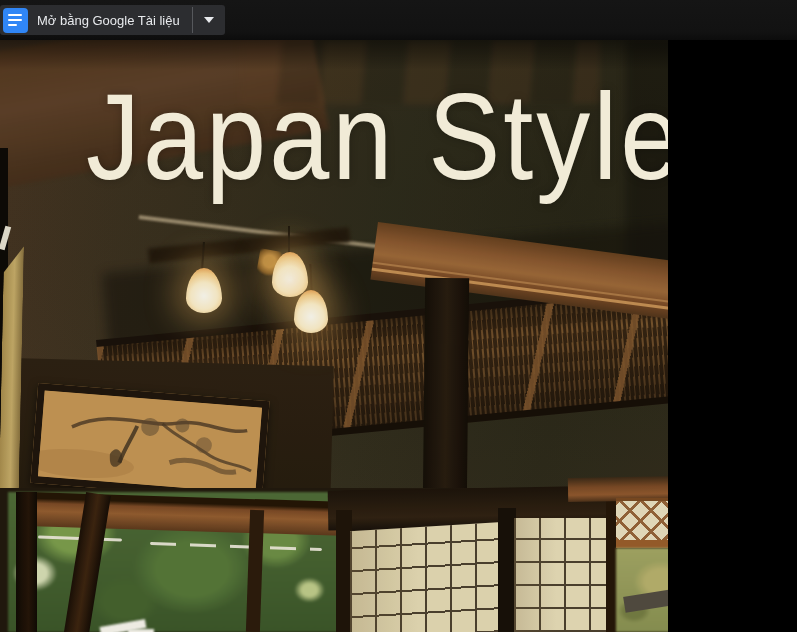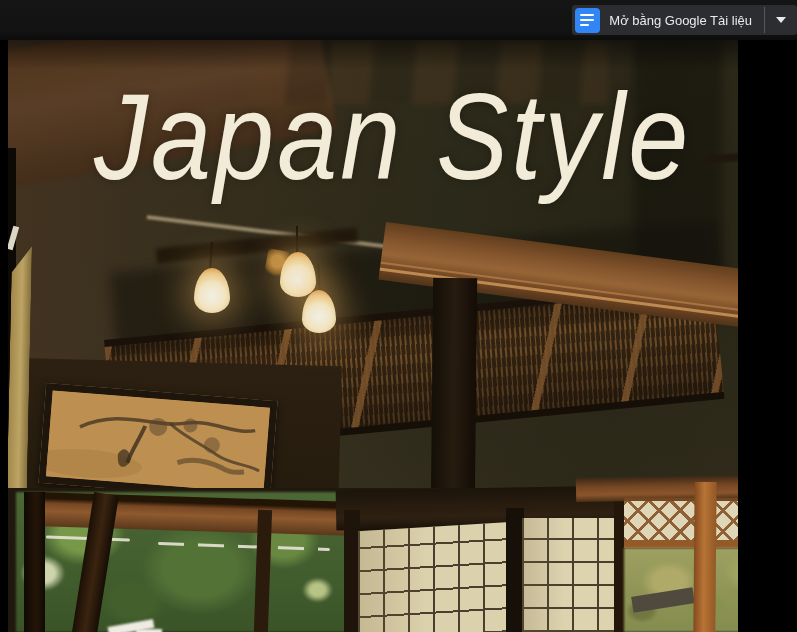--- a/index.html
+++ b/index.html
@@ -3,21 +3,21 @@
 <meta charset="utf-8">
 <style>
   * { box-sizing: border-box; margin: 0; padding: 0; }
   html,body { width: 797px; height: 632px; overflow: hidden; background:#000; }
   body { font-family: "Liberation Sans", sans-serif; position: relative; }
 
   
   .toolbar {
     position:absolute; left:0; top:0; width:797px; height:40px;
     background: linear-gradient(180deg,#151515 0%,#121212 80%,#0c0c0c 100%);
-    display:flex; align-items:center; justify-content:flex-end; z-index:50;
+    display:flex; align-items:center; justify-content:flex-start; z-index:50;
   }
   .open-with-group {
     display:flex; align-items:stretch; height:30px;
     background:#2c2d30; border-radius:3px; overflow:hidden;
   }
   .open-with-btn {
     display:flex; align-items:center; gap:9px; border:none; cursor:pointer;
     background:transparent; color:#e8eaed; font-size:13px; padding:0 12px 0 3px;
     font-family:"Liberation Sans", sans-serif;
   }
@@ -32,25 +32,24 @@
     width:32px; border:none; background:transparent; cursor:pointer;
     display:flex; align-items:center; justify-content:center;
   }
   .chevron-down {
     width:0; height:0; border-left:5px solid transparent;
     border-right:5px solid transparent; border-top:6px solid #e8eaed;
   }
 
   
   #cover {
-    position:absolute; left:8px; top:40px; width:730px; height:592px; overflow:hidden;
+    position:absolute; left:0; top:40px; width:668px; height:592px; overflow:hidden;
     background:
       radial-gradient(900px 500px at 85% 30%, rgba(25,28,16,.45), transparent 70%),
       linear-gradient(100deg,#463423 0%,#3c3322 28%,#343020 55%,#2f2b1c 80%,#332e1e 100%);
-    font-style: italic;
   }
   #cover .el { position:absolute; }
 
   .beam-top-left { left:-30px; top:-14px; width:350px; height:135px; transform:rotate(-10deg);
     background:linear-gradient(180deg,#55381f 0%,#60422a 45%,#452e1b 100%); filter:blur(2px); opacity:.9; }
   .top-beam-lines { left:240px; top:0; width:360px; height:64px; opacity:.55; filter:blur(3px);
     background:repeating-linear-gradient(95deg, rgba(96,64,36,.5) 0 42px, rgba(38,30,18,.5) 42px 84px); }
   .dark-column-right { left:626px; top:0; width:88px; height:235px; background:rgba(12,12,8,.45); filter:blur(4px); }
   .carving-shelf { left:698px; top:112px; width:99px; height:8px; background:#1d160d; transform:rotate(-4deg); filter:blur(1px); }
   .carving { left:740px; top:74px; width:56px; height:40px; transform:rotate(-8deg); opacity:.95; filter:blur(.7px);

